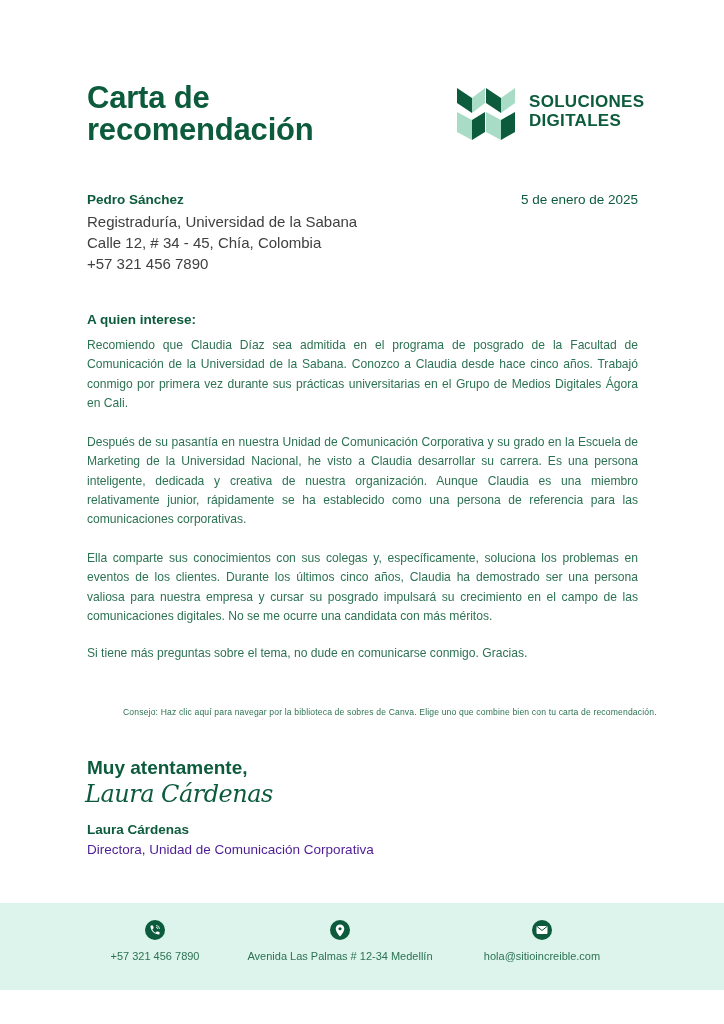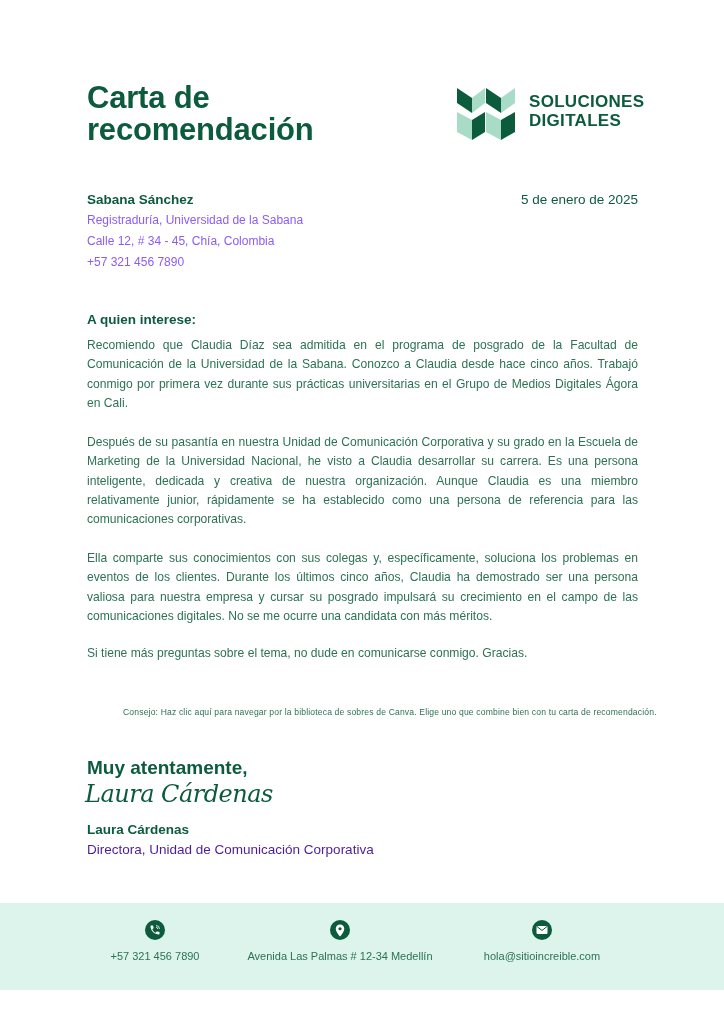--- a/index.html
+++ b/index.html
@@ -4,21 +4,21 @@
 <style>
   html, body { margin: 0; padding: 0; background: #ffffff; }
   body { width: 724px; height: 1024px; position: relative; overflow: hidden;
          font-family: "Liberation Sans", "DejaVu Sans", sans-serif; color: #1f6b4a; }
   .abs { position: absolute; }
   .title { left: 87px; top: 82px; font-size: 31px; font-weight: bold; line-height: 32px;
            color: #0c5b3d; letter-spacing: -0.2px; }
   .logo-mark { left: 455px; top: 86px; width: 62px; height: 56px; }
   .logo-text { left: 529px; top: 92px; font-size: 17px; font-weight: bold; line-height: 19px; color: #0c5b3d; letter-spacing: 0.3px; }
   .sender-name { left: 87px; top: 192px; font-size: 13.5px; font-weight: bold; color: #0c5b3d; }
-  .sender-line { left: 87px; font-size: 12px; color: #8b5cf6; }
+  .sender-line { left: 87px; font-size: 15px; color: #404040; }
   .date { right: 86px; top: 192px; font-size: 13.5px; font-weight: normal; color: #0c5b3d; text-align: right; }
   .salutation { left: 87px; top: 291px; font-size: 13.5px; font-weight: bold; color: #0c5b3d; margin-top: 21px; }
   .para { left: 87px; width: 551px; font-size: 12.1px; line-height: 19.3px; text-align: justify; color: #2c7253; margin-top: 12px; }
   .tip { left: 87px; top: 703px; width: 551px; font-size: 8.6px; line-height: 18px; text-align: justify; color: #2c7253; letter-spacing: 0.15px; margin-left: 36px; }
   .closing { left: 87px; top: 757px; font-size: 19px; font-weight: bold; color: #0c5b3d; }
   .signature { left: 85px; top: 780px; font-family: "DejaVu Serif", serif; font-style: italic; font-size: 24px; color: #0c5b3d; letter-spacing: -0.5px; }
   .signer-name { left: 87px; top: 822px; font-size: 13.5px; font-weight: bold; color: #0c5b3d; }
   .signer-role { left: 87px; top: 842px; font-size: 13.5px; color: #4c1d95; }
   .footer { left: 0; top: 903px; width: 724px; height: 87px; background: #dcf4ec; }
   .fitem { position: absolute; top: 17px; width: 240px; text-align: center; }
@@ -44,21 +44,21 @@
   <polygon points="17,34 30,26 30,46 17,54" fill="#0c5b3d"></polygon>
   <polygon points="31,26 46,34 46,54 31,46" fill="#a8dcc6"></polygon>
   <polygon points="46,34 60,26 60,46 46,54" fill="#0c5b3d"></polygon>
 </svg>
 
 <div class="abs logo-text">
   <div>SOLUCIONES</div>
   <div>DIGITALES</div>
 </div>
 
-<div class="abs sender-name">Sabana Sánchez</div>
+<div class="abs sender-name">Pedro Sánchez</div>
 <div class="abs sender-line" style="top:213px;">Registraduría, Universidad de la Sabana</div>
 <div class="abs sender-line" style="top:234px;">Calle 12, # 34 - 45, Chía, Colombia</div>
 <div class="abs sender-line" style="top:255px;">+57 321 456 7890</div>
 
 <div class="abs date">5 de enero de 2025</div>
 
 <div class="abs salutation">A quien interese:</div>
 
 <div class="abs para" style="top:324px;">Recomiendo que Claudia Díaz sea admitida en el programa de posgrado de la Facultad de Comunicación de la Universidad de la Sabana. Conozco a Claudia desde hace cinco años. Trabajó conmigo por primera vez durante sus prácticas universitarias en el Grupo de Medios Digitales Ágora en Cali.</div>
 <div class="abs para" style="top:421px;">Después de su pasantía en nuestra Unidad de Comunicación Corporativa y su grado en la Escuela de Marketing de la Universidad Nacional, he visto a Claudia desarrollar su carrera. Es una persona inteligente, dedicada y creativa de nuestra organización. Aunque Claudia es una miembro relativamente junior, rápidamente se ha establecido como una persona de referencia para las comunicaciones corporativas.</div>

